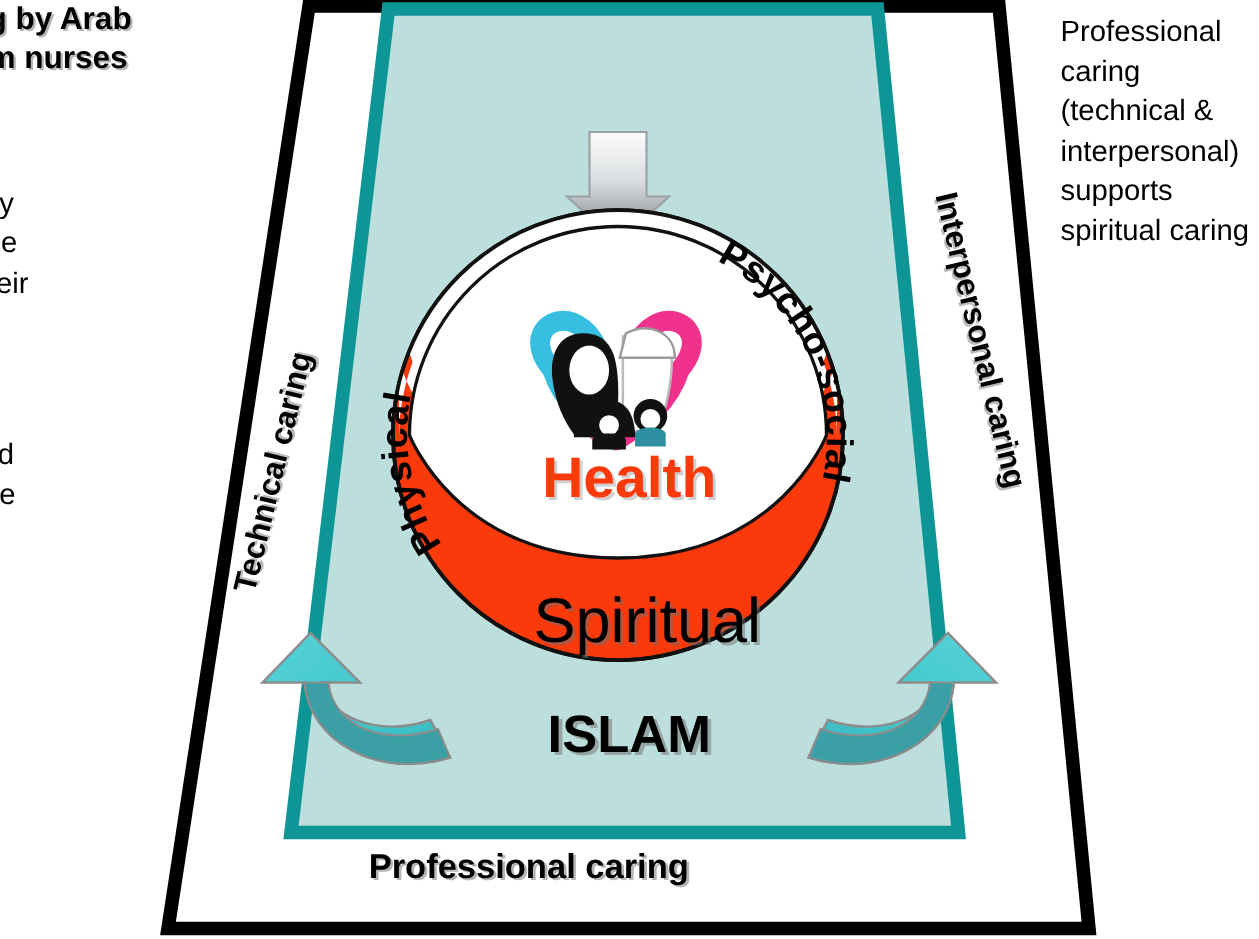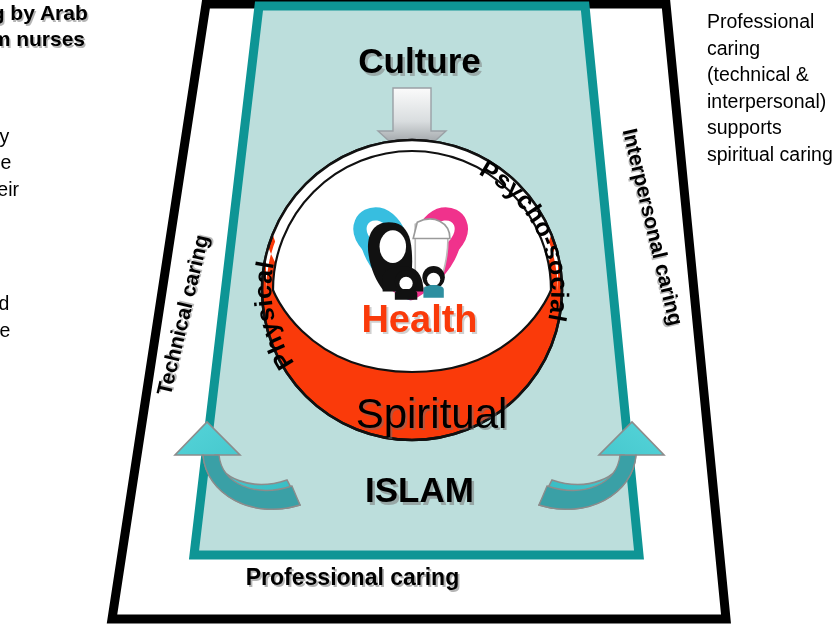--- a/index.html
+++ b/index.html
@@ -212,21 +212,20 @@
 caring
 (technical &amp;
 interpersonal)
 supports
 spiritual caring</div>
 
   <div class="side-label" id="label-technical">Technical caring</div>
 
   <div class="side-label" id="label-interpersonal">Interpersonal caring</div>
 
-  <div id="label-culture">Culture</div>
 
   <div id="label-health">Health</div>
 
   <div id="label-spiritual">Spiritual</div>
 
   <div id="label-islam">ISLAM</div>
 
   <div id="label-professional">Professional caring</div>
 
 </div>

